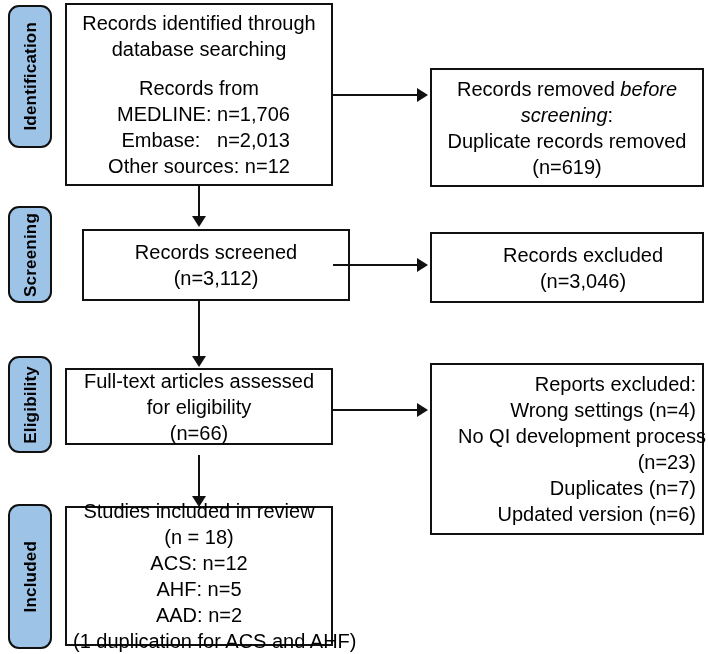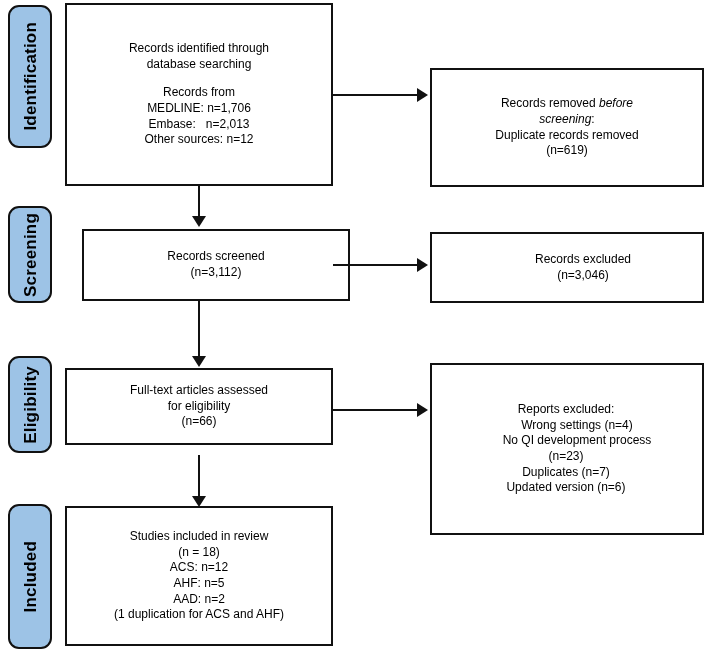--- a/index.html
+++ b/index.html
@@ -39,37 +39,37 @@
     border:2.5px solid #111111;
     box-sizing:border-box;
     display:flex;
     align-items:center;
     justify-content:center;
   }
   .box-inner{
     width:100%;
     padding:0 6px;
     box-sizing:border-box;
-    font-size:12px;
+    font-size:20px;
     line-height:1.30;
     text-align:center;
   }
   .box-inner.left-align{
-    text-align:center;
+    text-align:right;
     padding-left:4px;
   }
   .ln{display:block;white-space:pre;}
   .ln.indent{padding-left:22px;}
   .ital{font-style:italic;}
   .spacer{display:block;height:13px;}
 
   
   .srcblock{
     display:inline-block;
-    text-align:center;
+    text-align:right;
   }
   .srcblock .ln{white-space:pre;}
 
   
   .vline{
     position:absolute;
     width:2px;
     background:#111111;
   }
   .hline{

